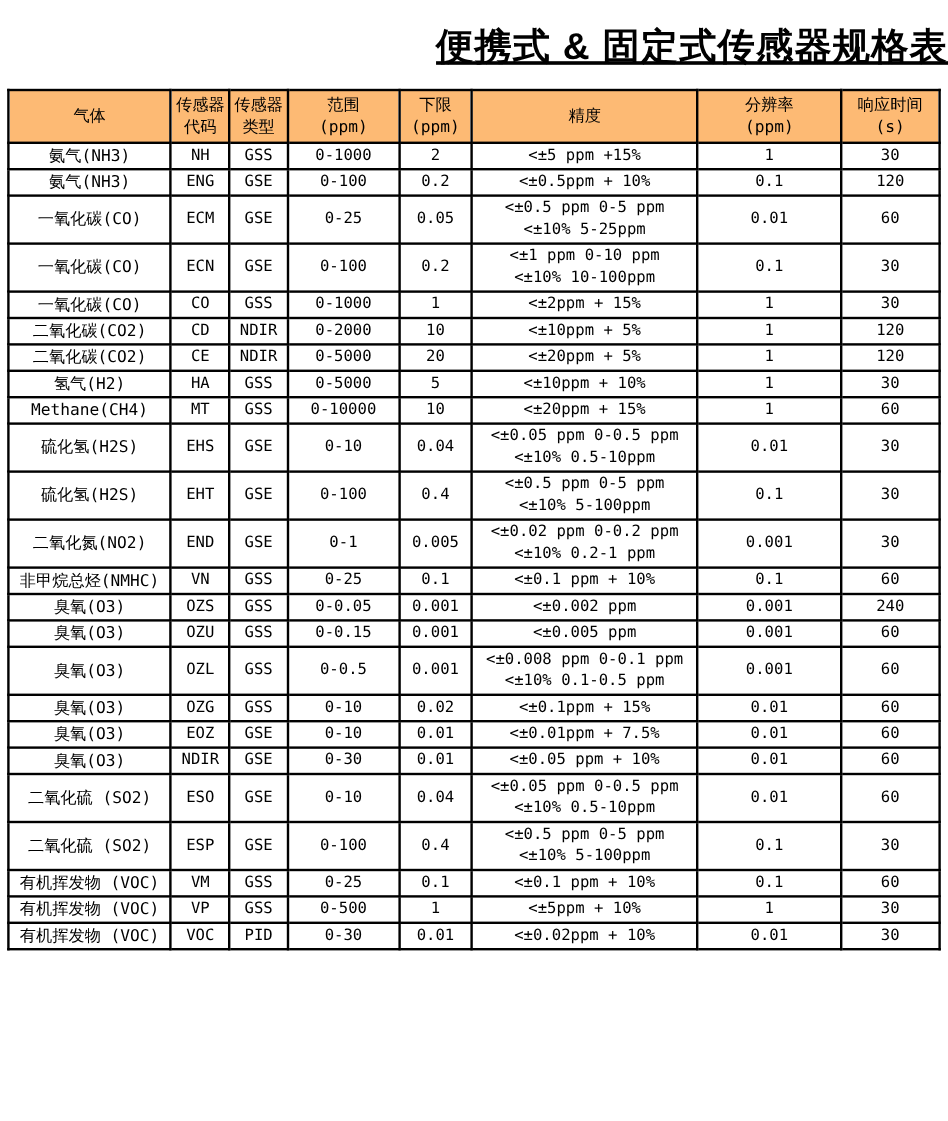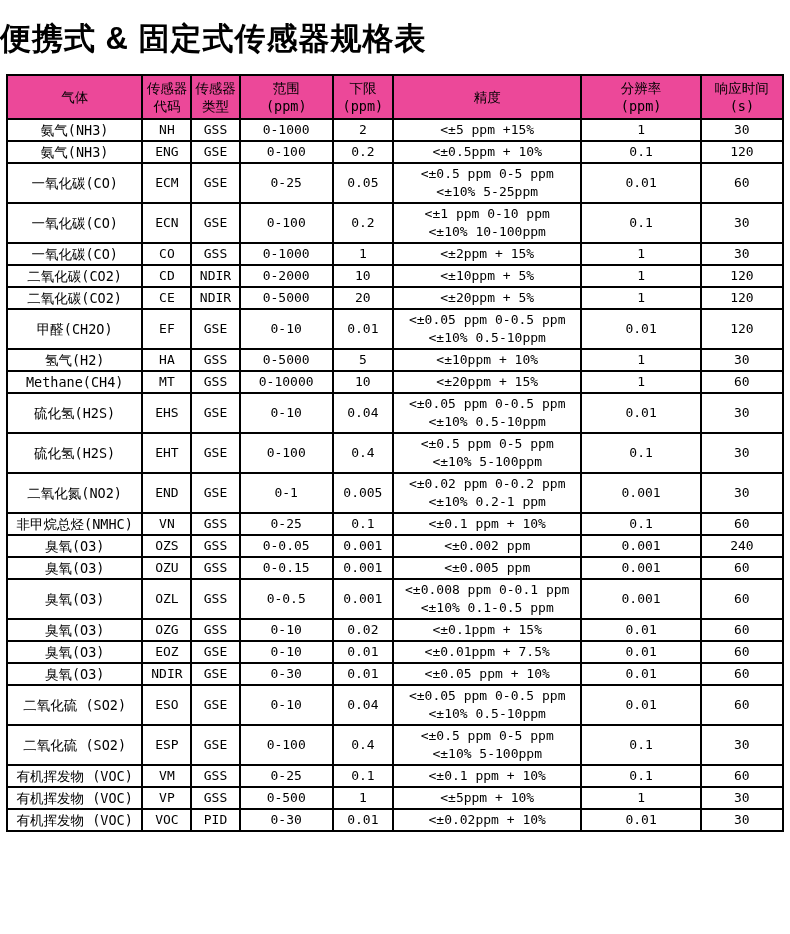--- a/index.html
+++ b/index.html
@@ -10,26 +10,27 @@
   }
   .page {
     width: 790px;
     min-height: 934px;
     box-sizing: border-box;
     padding-top: 18px;
     font-family: "Liberation Sans", sans-serif;
   }
   .page-title {
     margin: 0 0 14px 0;
-    text-align: left;
+    text-align: right;
     font-size: 31px;
     font-weight: bold;
     color: #000000;
     letter-spacing: 1px;
     font-family: "Liberation Sans", sans-serif;
+    text-decoration: underline;
   }
   table.spec-table {
     table-layout: fixed;
     width: 778px;
     margin: 0 auto;
     border-collapse: collapse;
     background: #ffffff;
   }
   table.spec-table th,
   table.spec-table td {
@@ -67,21 +68,21 @@
       <col style="width:135px">
       <col style="width:49px">
       <col style="width:48px">
       <col style="width:93px">
       <col style="width:60px">
       <col style="width:188px">
       <col style="width:119px">
       <col style="width:82px">
     </colgroup>
     <thead>
-      <tr style="background: #ec4899;">
+      <tr style="background: #fdba74;">
         <th>气体</th>
         <th>传感器
 代码</th>
         <th>传感器
 类型</th>
         <th>范围
 (ppm)</th>
         <th>下限
 (ppm)</th>
         <th>精度</th>
@@ -158,31 +159,20 @@
           <td class="col-gas">二氧化碳(CO2)</td>
           <td class="col-code">CE</td>
           <td class="col-type">NDIR</td>
           <td class="col-range">0-5000</td>
           <td class="col-lower-limit">20</td>
           <td class="col-accuracy">&lt;±20ppm + 5%</td>
           <td class="col-resolution">1</td>
           <td class="col-response-time">120</td>
         </tr>
         <tr>
-          <td class="col-gas">甲醛(CH2O)</td>
-          <td class="col-code">EF</td>
-          <td class="col-type">GSE</td>
-          <td class="col-range">0-10</td>
-          <td class="col-lower-limit">0.01</td>
-          <td class="col-accuracy">&lt;±0.05 ppm 0-0.5 ppm
-&lt;±10% 0.5-10ppm</td>
-          <td class="col-resolution">0.01</td>
-          <td class="col-response-time">120</td>
-        </tr>
-        <tr>
           <td class="col-gas">氢气(H2)</td>
           <td class="col-code">HA</td>
           <td class="col-type">GSS</td>
           <td class="col-range">0-5000</td>
           <td class="col-lower-limit">5</td>
           <td class="col-accuracy">&lt;±10ppm + 10%</td>
           <td class="col-resolution">1</td>
           <td class="col-response-time">30</td>
         </tr>
         <tr>

